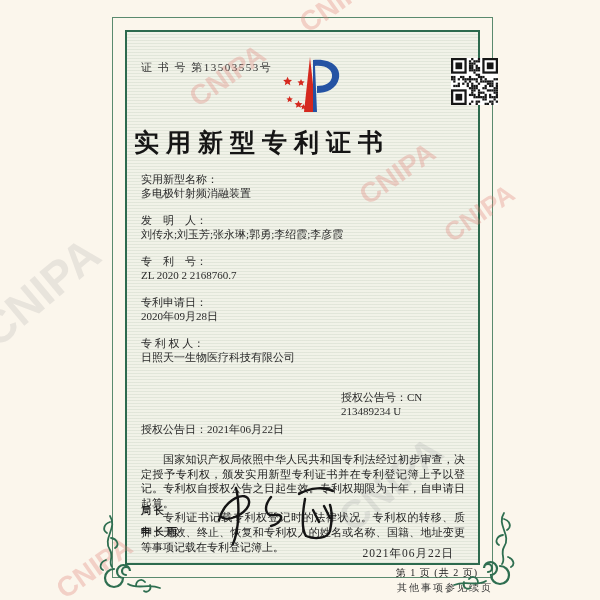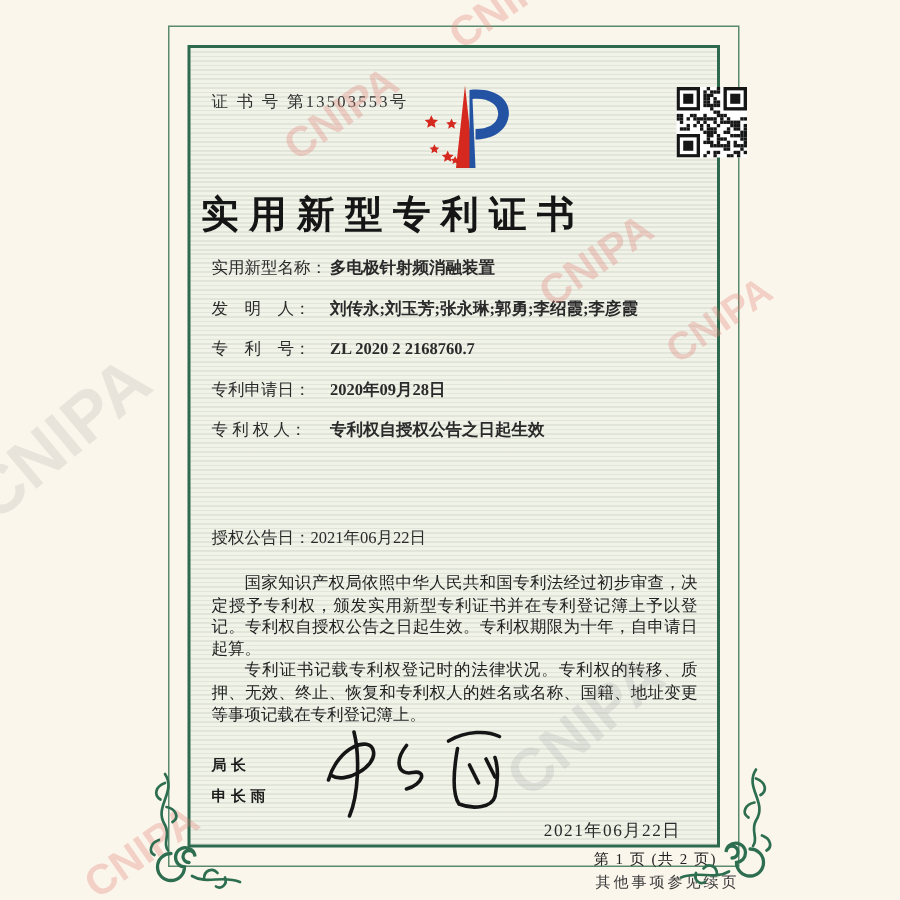--- a/index.html
+++ b/index.html
@@ -29,23 +29,23 @@
   .logo{position:absolute;left:150px;top:20px;width:64px;height:66px;}
   .qr{position:absolute;left:324px;top:26px;width:47px;height:47px;background:#fff;}
   .qr svg{width:100%;height:100%;display:block;}
   .title{
     position:absolute;left:0;right:0;top:94px;
     font-size:25px;font-weight:bold;letter-spacing:7px;color:#151515;
     text-indent:7px;
   }
   
   .content{position:absolute;left:14px;right:13px;top:140px;font-size:11px;}
-  .row{display:flex;line-height:14px;margin-bottom:13px;}
+  .row{display:flex;line-height:14px;margin-bottom:13px;flex-direction:column;}
   .row .lab{width:79px;flex-shrink:0;white-space:nowrap;}
-  .row .val{flex:1;font-weight:bold;}
+  .row .val{flex:1;}
   .grant-row{display:flex;line-height:14px;margin-bottom:0;}
   .grant-left{width:200px;flex-shrink:0;margin-top:32px;}
   .paras{margin-top:16px;}
   .paras p{
     margin:0;font-size:11px;line-height:14.6px;
     text-indent:2em;text-align:justify;color:#222;
   }
   
   .director{position:absolute;left:14px;top:468px;font-weight:bold;font-size:10px;letter-spacing:3px;line-height:21px;color:#1d1d1d;}
   .signature{position:absolute;left:78px;top:450px;width:160px;height:64px;}
@@ -258,27 +258,30 @@
         <div class="row">
           <span class="lab">专　利　号：</span>
           <span class="val">ZL 2020 2 2168760.7</span>
         </div>
         <div class="row">
           <span class="lab">专利申请日：</span>
           <span class="val">2020年09月28日</span>
         </div>
         <div class="row">
           <span class="lab">专 利 权 人：</span>
-          <span class="val">专利权自授权公告之日起生效</span>
+          <span class="val">日照天一生物医疗科技有限公司</span>
         </div>
         <div class="row">
         </div>
         <div class="grant-row">
           <span class="grant-left">
             <span>授权公告日：</span><span>2021年06月22日</span>
+          </span>
+          <span>
+            <span>授权公告号：</span><span>CN 213489234 U</span>
           </span>
         </div>
 
         <div class="paras">
           <p>国家知识产权局依照中华人民共和国专利法经过初步审查，决定授予专利权，颁发实用新型专利证书并在专利登记簿上予以登记。专利权自授权公告之日起生效。专利权期限为十年，自申请日起算。</p>
           <p>专利证书记载专利权登记时的法律状况。专利权的转移、质押、无效、终止、恢复和专利权人的姓名或名称、国籍、地址变更等事项记载在专利登记簿上。</p>
         </div>
       </div>
 
       <div class="director">

